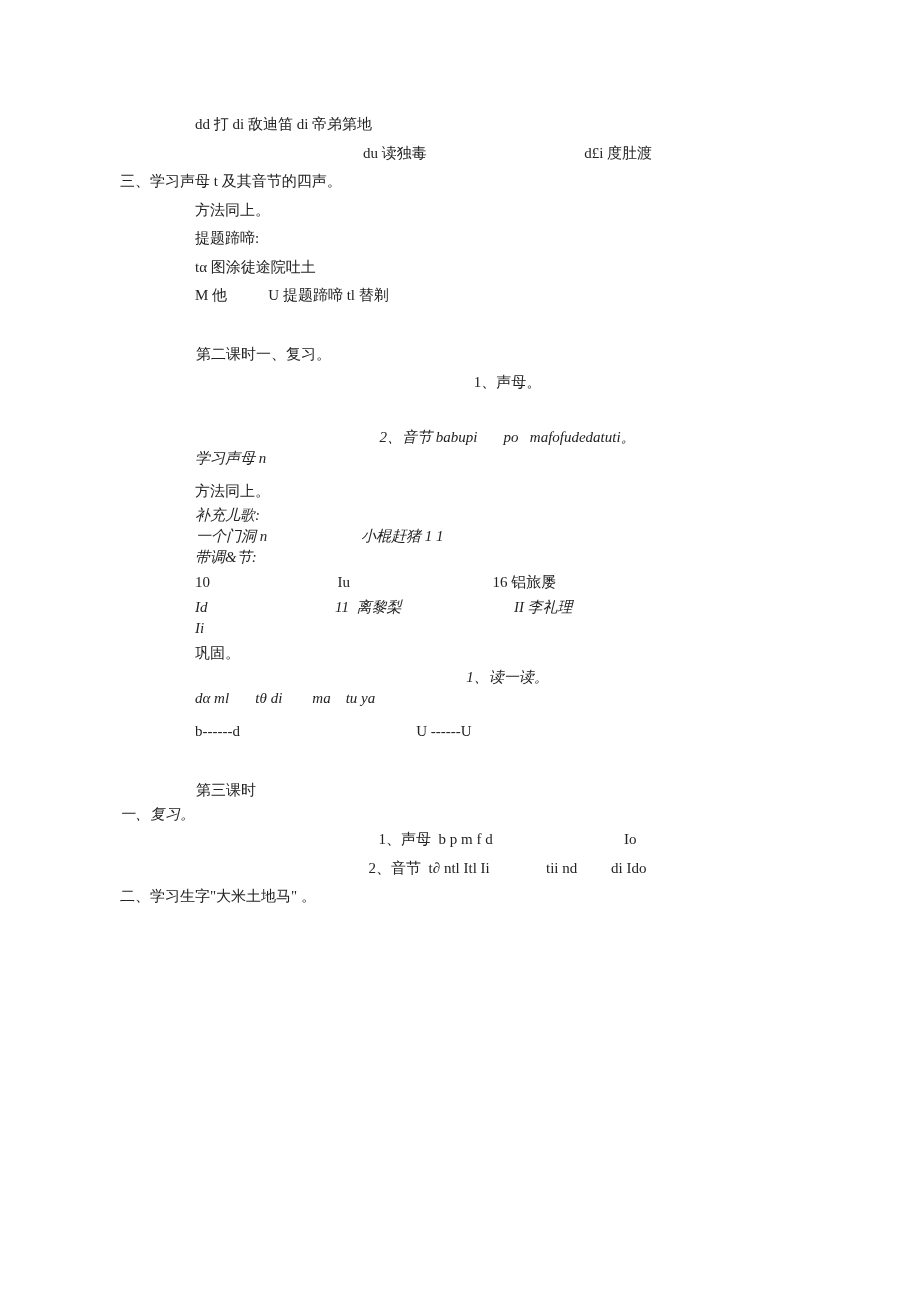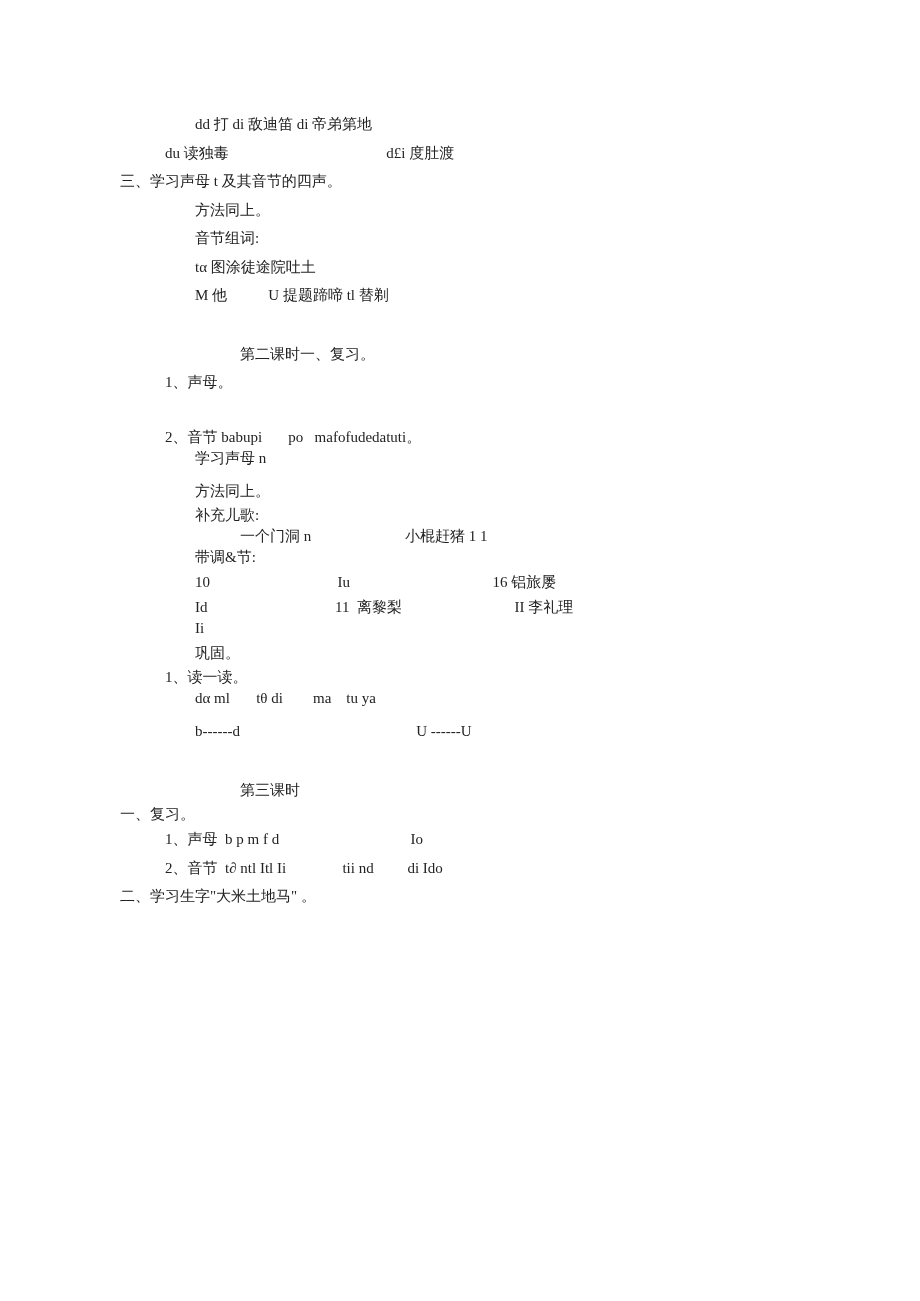--- a/index.html
+++ b/index.html
@@ -10,38 +10,38 @@
     background: #fff;
     font-family: "SimSun", "宋体", serif;
     font-size: 15px;
     color: #222;
     line-height: 1.9;
     box-sizing: border-box;
   }
   .page {
     padding: 110px 56px 0 120px;
   }
-  .indent-1 { margin-left: 45px; }
+  .indent-1 { margin-left: 31px; text-align: center; }
   .indent-2 { margin-left: 75px; }
-  .indent-3 { margin-left: 120px; }
+  .indent-3 { margin-left: 76px; }
   .row { white-space: pre; }
   .small-gap { margin-top: 8px; }
   .med-gap { margin-top: 30px; }
-  .tight { line-height: 1.4; }
+  .tight { line-height: 1.4; font-style: italic; }
 </style>
 </head>
 <body>
 
 <div class="page">
 
   <div class="row indent-2">dd 打 di 敌迪笛 di 帝弟第地</div>
   <div class="row indent-1">du 读独毒                                          d£i 度肚渡</div>
   <div class="row">三、学习声母 t 及其音节的四声。</div>
   <div class="row indent-2">方法同上。</div>
-  <div class="row indent-2">音节组词:</div>
+  <div class="row indent-2">提题蹄啼:</div>
   <div class="row indent-2">tα 图涂徒途院吐土</div>
   <div class="row indent-2">M 他           U 提题蹄啼 tl 替剃</div>
 
   <div class="row indent-3 med-gap">第二课时一、复习。</div>
   <div class="row indent-1">1、声母。</div>
 
   <div class="row indent-1 med-gap tight">2、音节 babupi       po   mafofudedatuti。</div>
   <div class="row indent-2 tight">学习声母 n</div>
   <div class="row indent-2 small-gap">方法同上。</div>
   <div class="row indent-2 tight">补充儿歌:</div>

